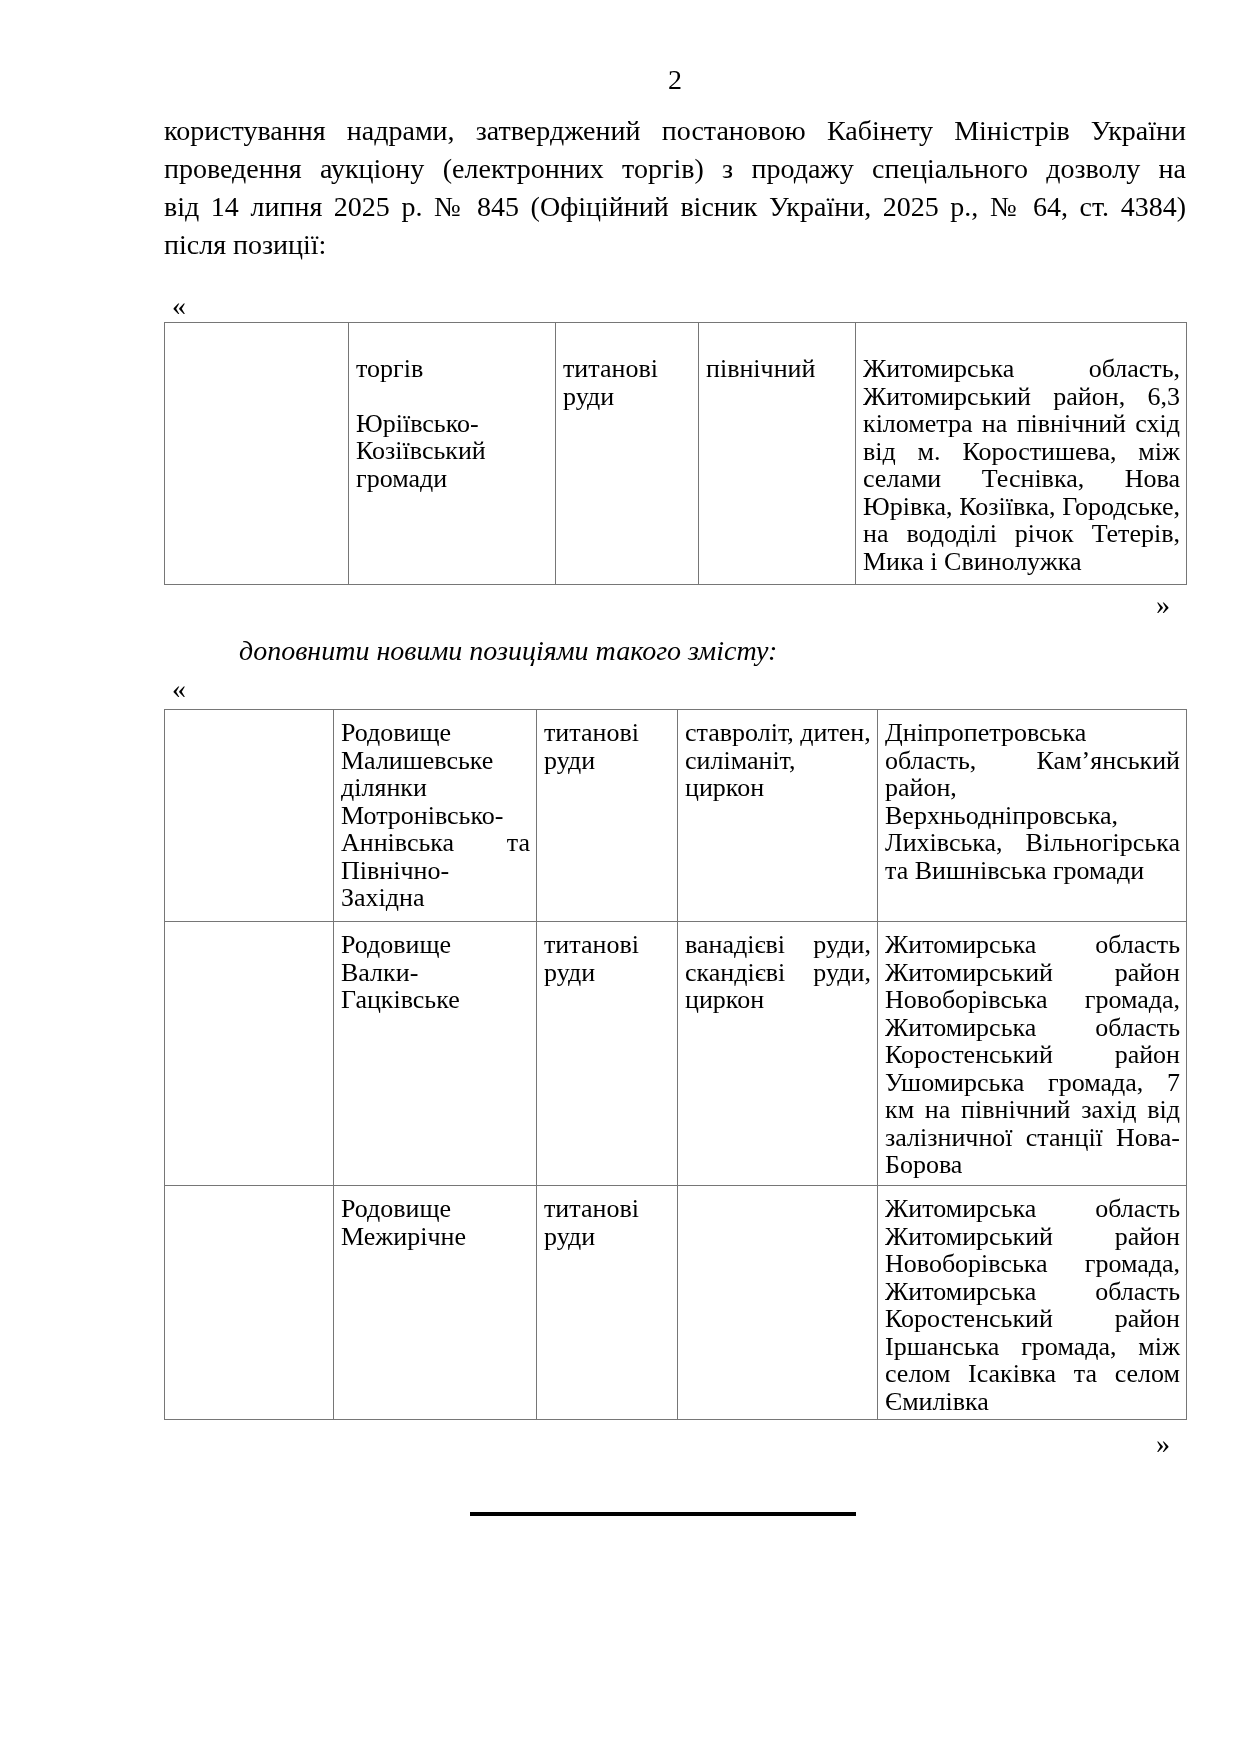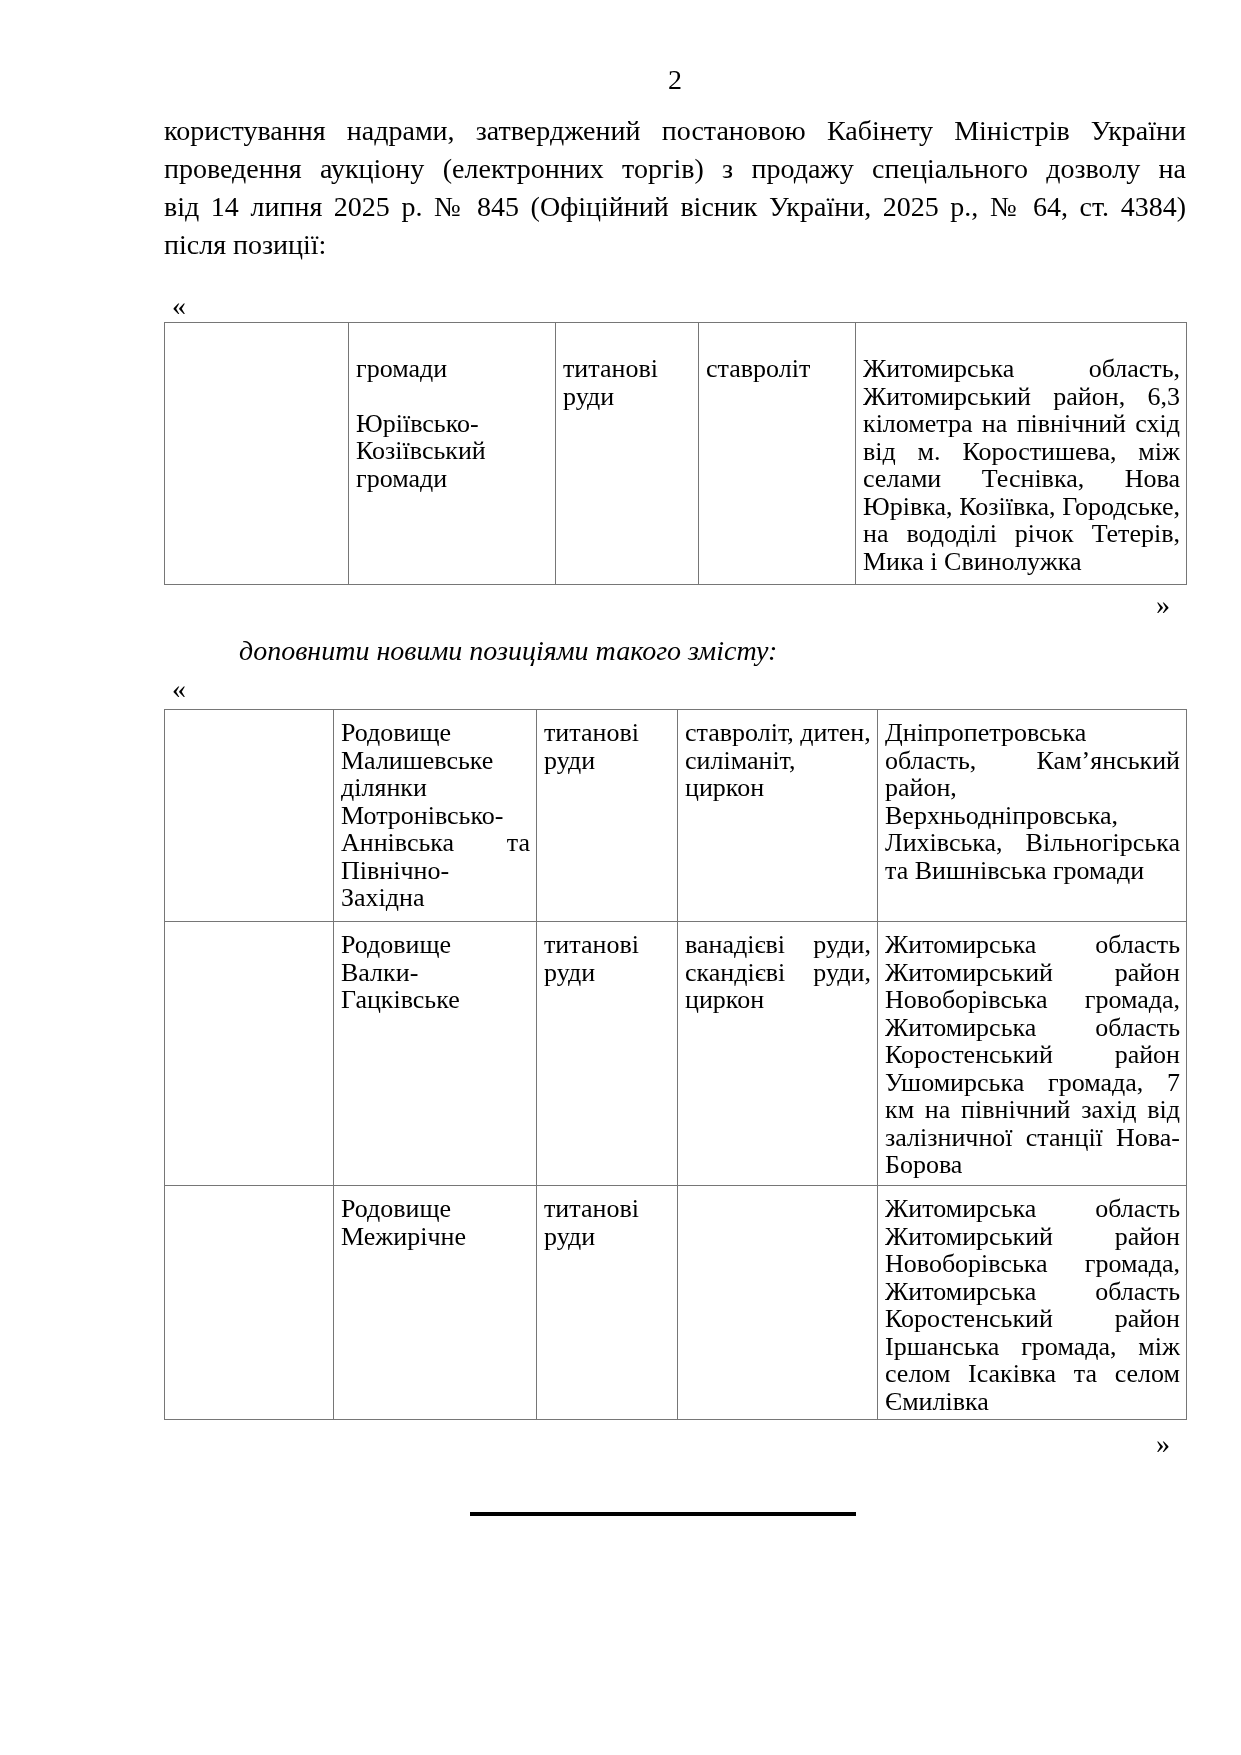--- a/index.html
+++ b/index.html
@@ -78,26 +78,26 @@
         <col style="width:184px">
           <col style="width:207px">
           <col style="width:143px">
           <col style="width:157px">
           <col style="width:331px">
       </colgroup>
       <tbody>
           <tr>
         <td></td>
         <td>
-          <div>громади</div>
+          <div>торгів</div>
           <div class="pgap"></div>
           <div>Юріївсько-Козіївський громади</div>
         </td>
         <td>титанові руди</td>
-        <td>ставроліт</td>
+        <td>північний</td>
         <td class="loc">Житомирська область, Житомирський район, 6,3 кілометра на північний схід від м. Коростишева, між селами Теснівка, Нова Юрівка, Козіївка, Городське, на вододілі річок Тетерів, Мика і Свинолужка</td>
       </tr>
     </tbody>
       </table>
 
     <div class="qclose">»</div>
 
     <div class="amend">доповнити новими позиціями такого змісту:</div>
 
     <div class="qopen second">«</div>

